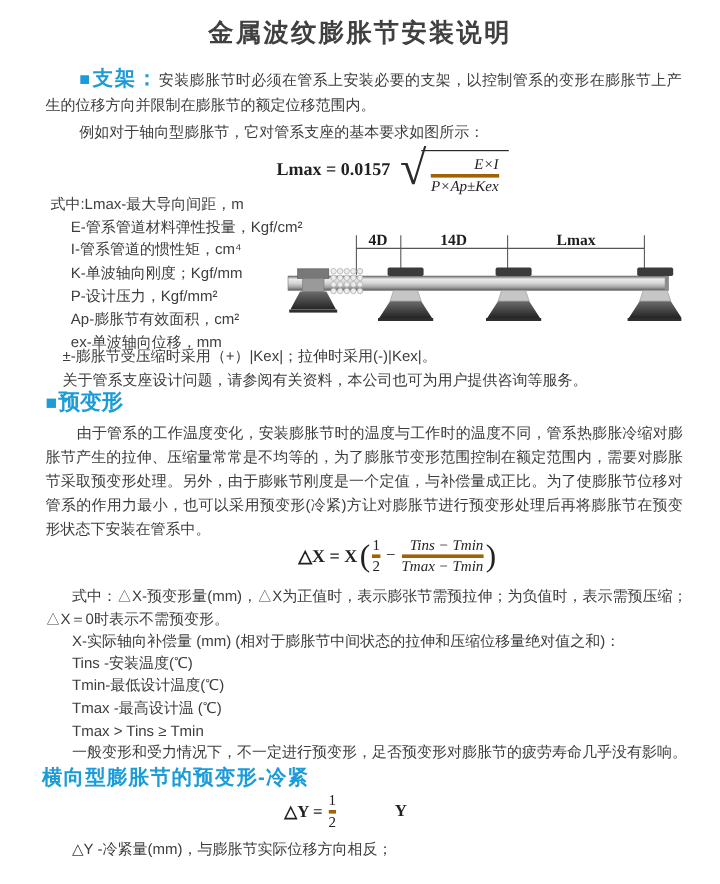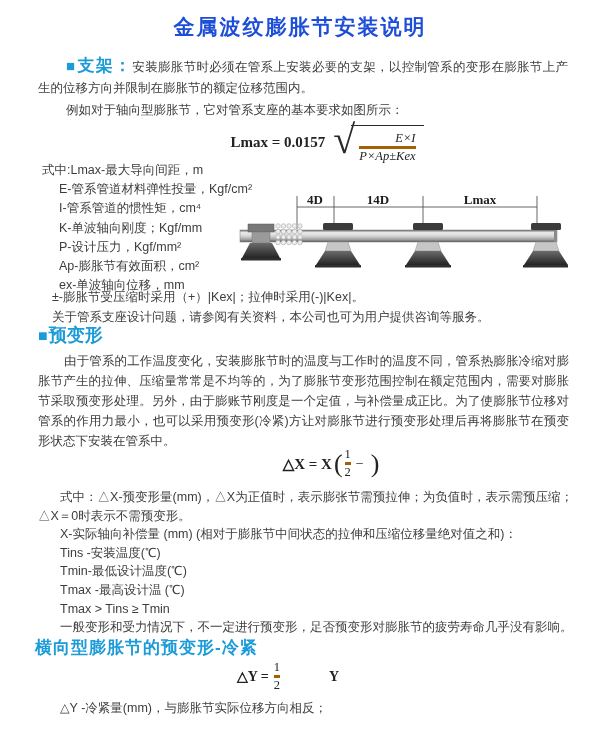--- a/index.html
+++ b/index.html
@@ -2,21 +2,21 @@
 <html><head>
 <meta charset="utf-8">
 <style>
   html,body{margin:0;padding:0;background:#fff;}
   .page{
     position:relative;width:600px;height:737px;background:#ffffff;
     font-family:"Liberation Sans",sans-serif;color:#3d3d3d;overflow:hidden;
   }
   .doc-title{
     position:absolute;top:13px;left:0;width:600px;text-align:center;
-    font-size:21px;font-weight:bold;color:#1d4ed8;letter-spacing:2px;
+    font-size:21px;font-weight:bold;color:#404040;letter-spacing:2px;
   }
   .body-text{font-size:12.5px;line-height:21px;color:#3d3d3d;}
   .support-intro{position:absolute;top:55px;left:38px;width:530px;text-indent:28px;text-align:justify;}
   .sec-head{font-size:17px;font-weight:bold;color:#1b9bd7;letter-spacing:1px;}
   .sec-marker{font-size:15px;color:#1b9bd7;margin-right:1px;}
   .example-line{position:absolute;top:100px;left:38px;width:540px;text-indent:28px;}
   
   .formula{font-family:"Liberation Serif",serif;color:#222;display:flex;justify-content:center;align-items:center;}
   .formula1{position:absolute;top:121px;left:0;width:610px;}
   .f-bold{font-weight:bold;font-size:15px;margin-left:44px;}
@@ -179,20 +179,24 @@
 
 
   <div class="formula formula2">
     <span class="f-bold">△X = X</span>
     <span class="paren">(</span>
     <span class="frac">
       <span class="num">1</span>
       <span class="den">2</span>
     </span>
     <span class="minus">−</span>
+    <span class="frac ital">
+      <span class="num">Tins − Tmin</span>
+      <span class="den">Tmax − Tmin</span>
+    </span>
     <span class="paren">)</span>
   </div>
 
   <div class="axial-notes">
     <p class="wrap-note">式中：△X-预变形量(mm)，△X为正值时，表示膨张节需预拉伸；为负值时，表示需预压缩；△X＝0时表示不需预变形。</p>
     <div class="note-line">X-实际轴向补偿量 (mm) (相对于膨胀节中间状态的拉伸和压缩位移量绝对值之和)：</div>
     <div class="note-line">Tins -安装温度(℃)</div>
     <div class="note-line">Tmin-最低设计温度(℃)</div>
     <div class="note-line">Tmax -最高设计温 (℃)</div>
     <div class="note-line">Tmax &gt; Tins ≥ Tmin</div>

